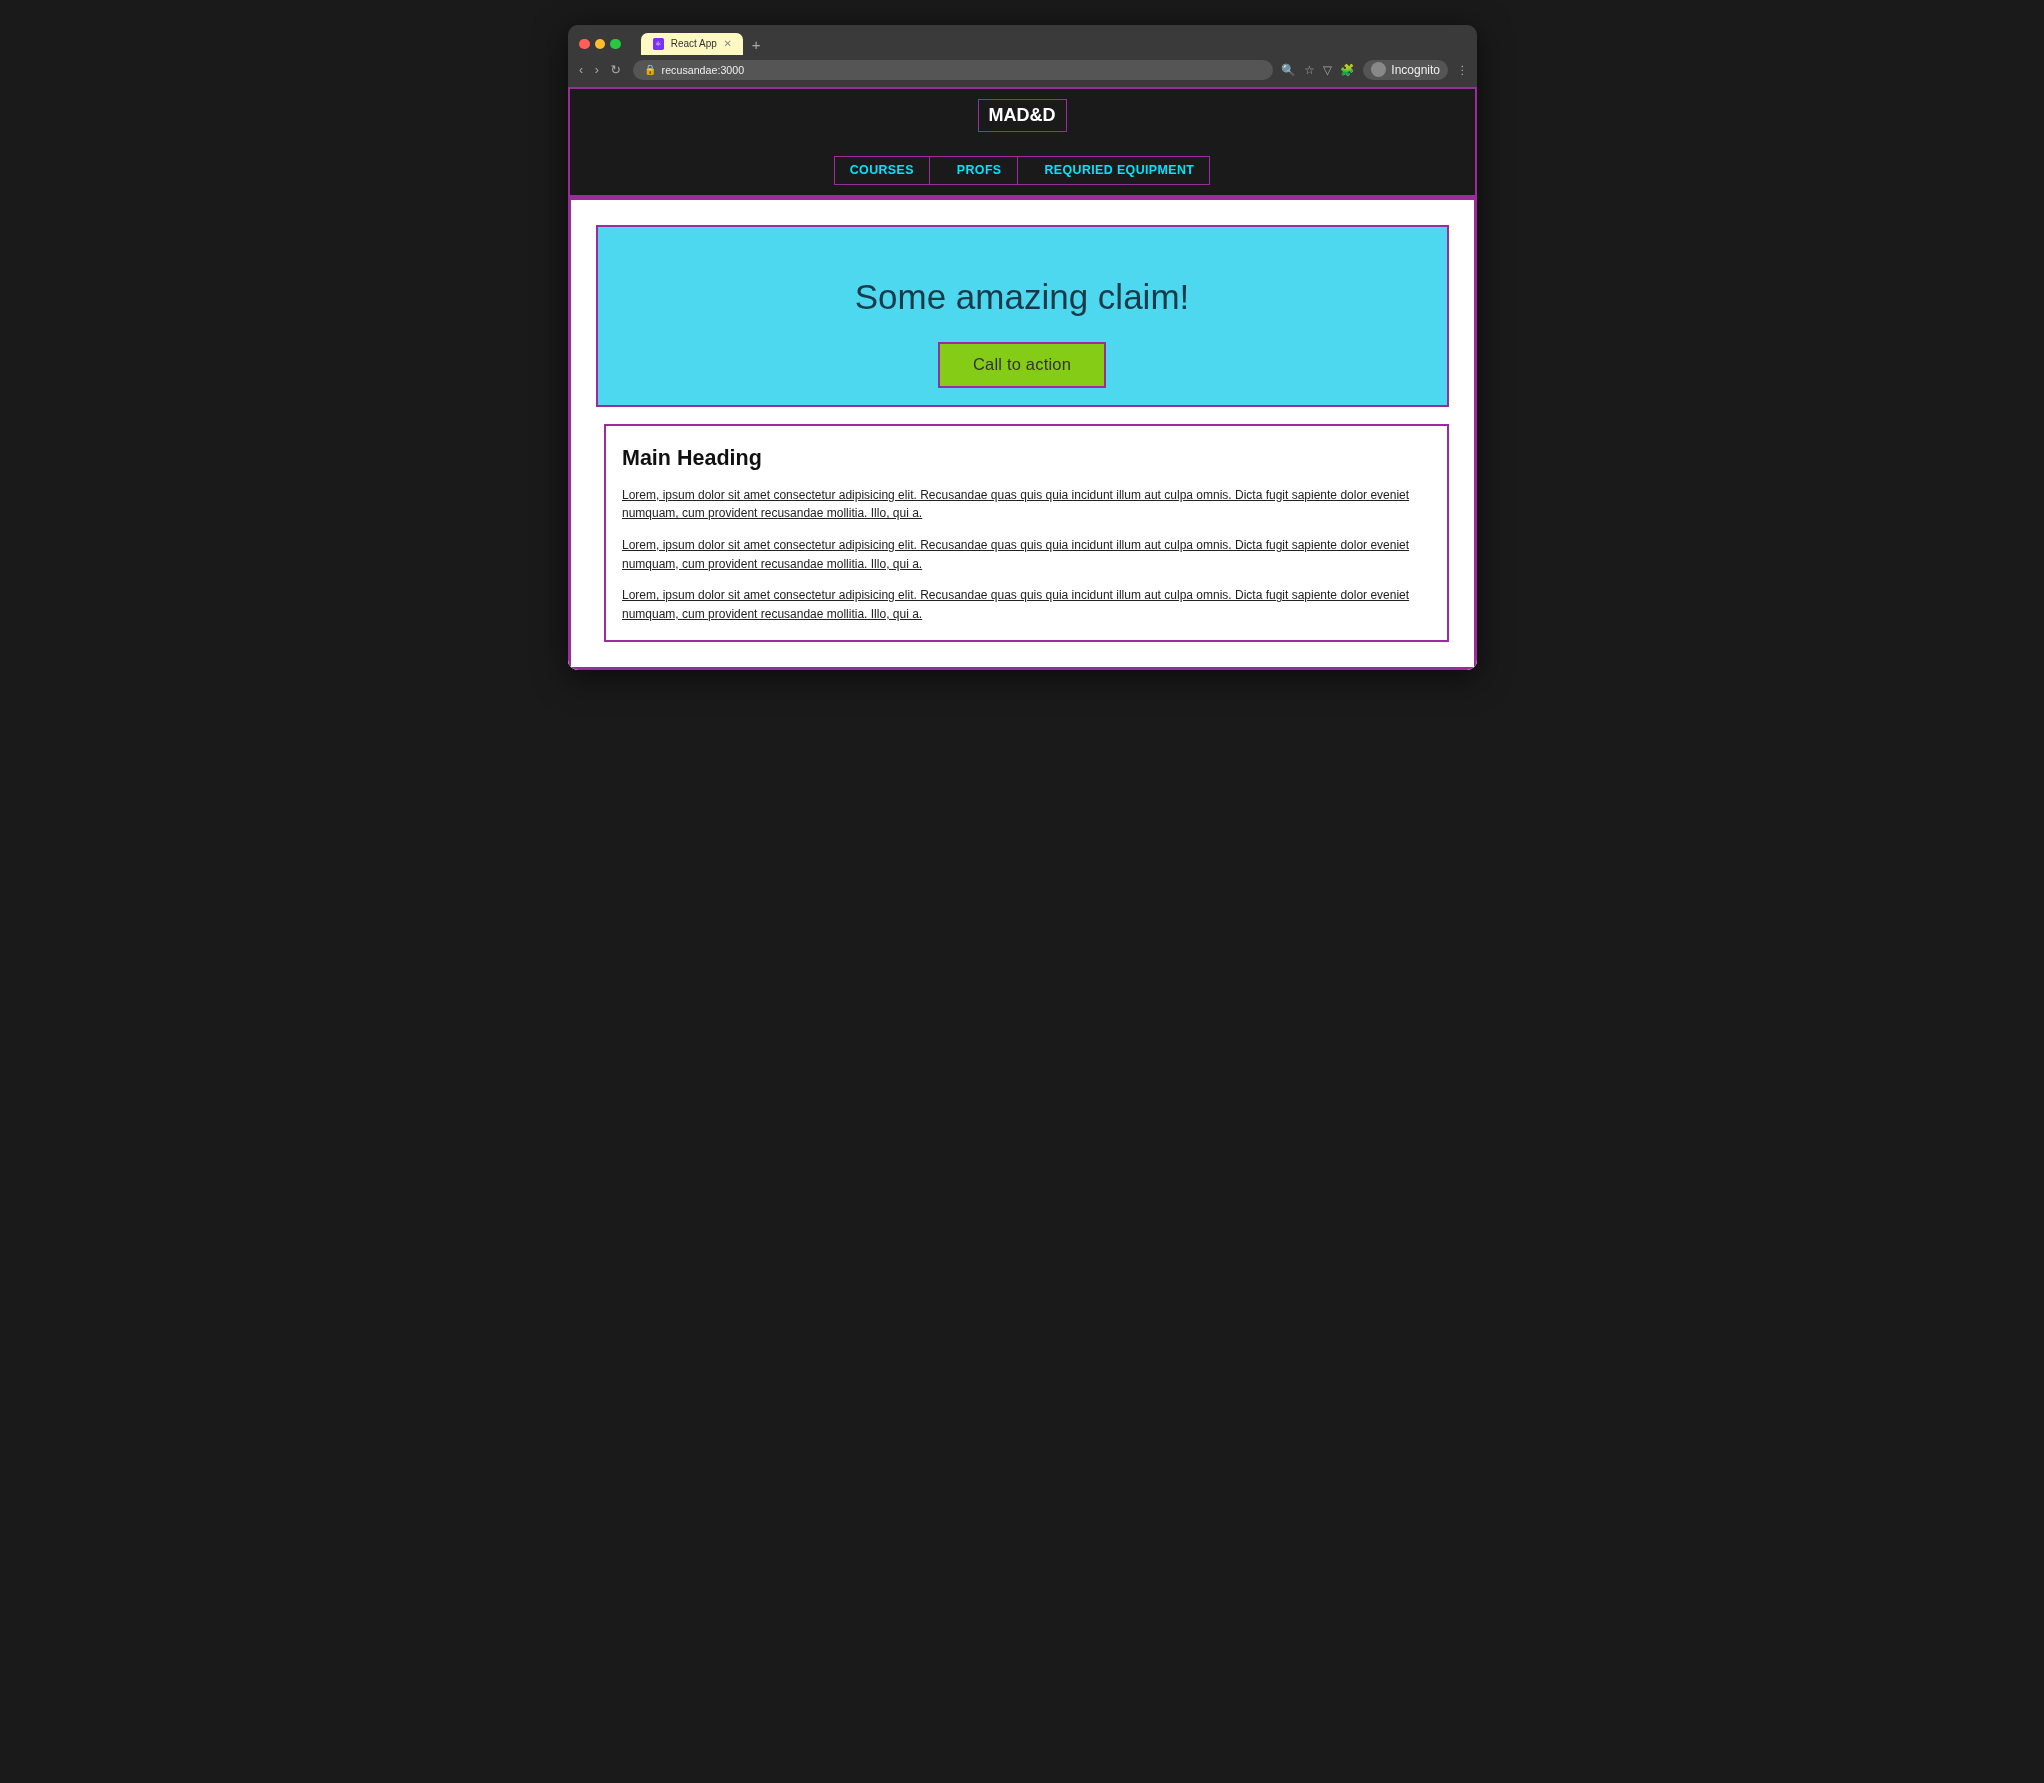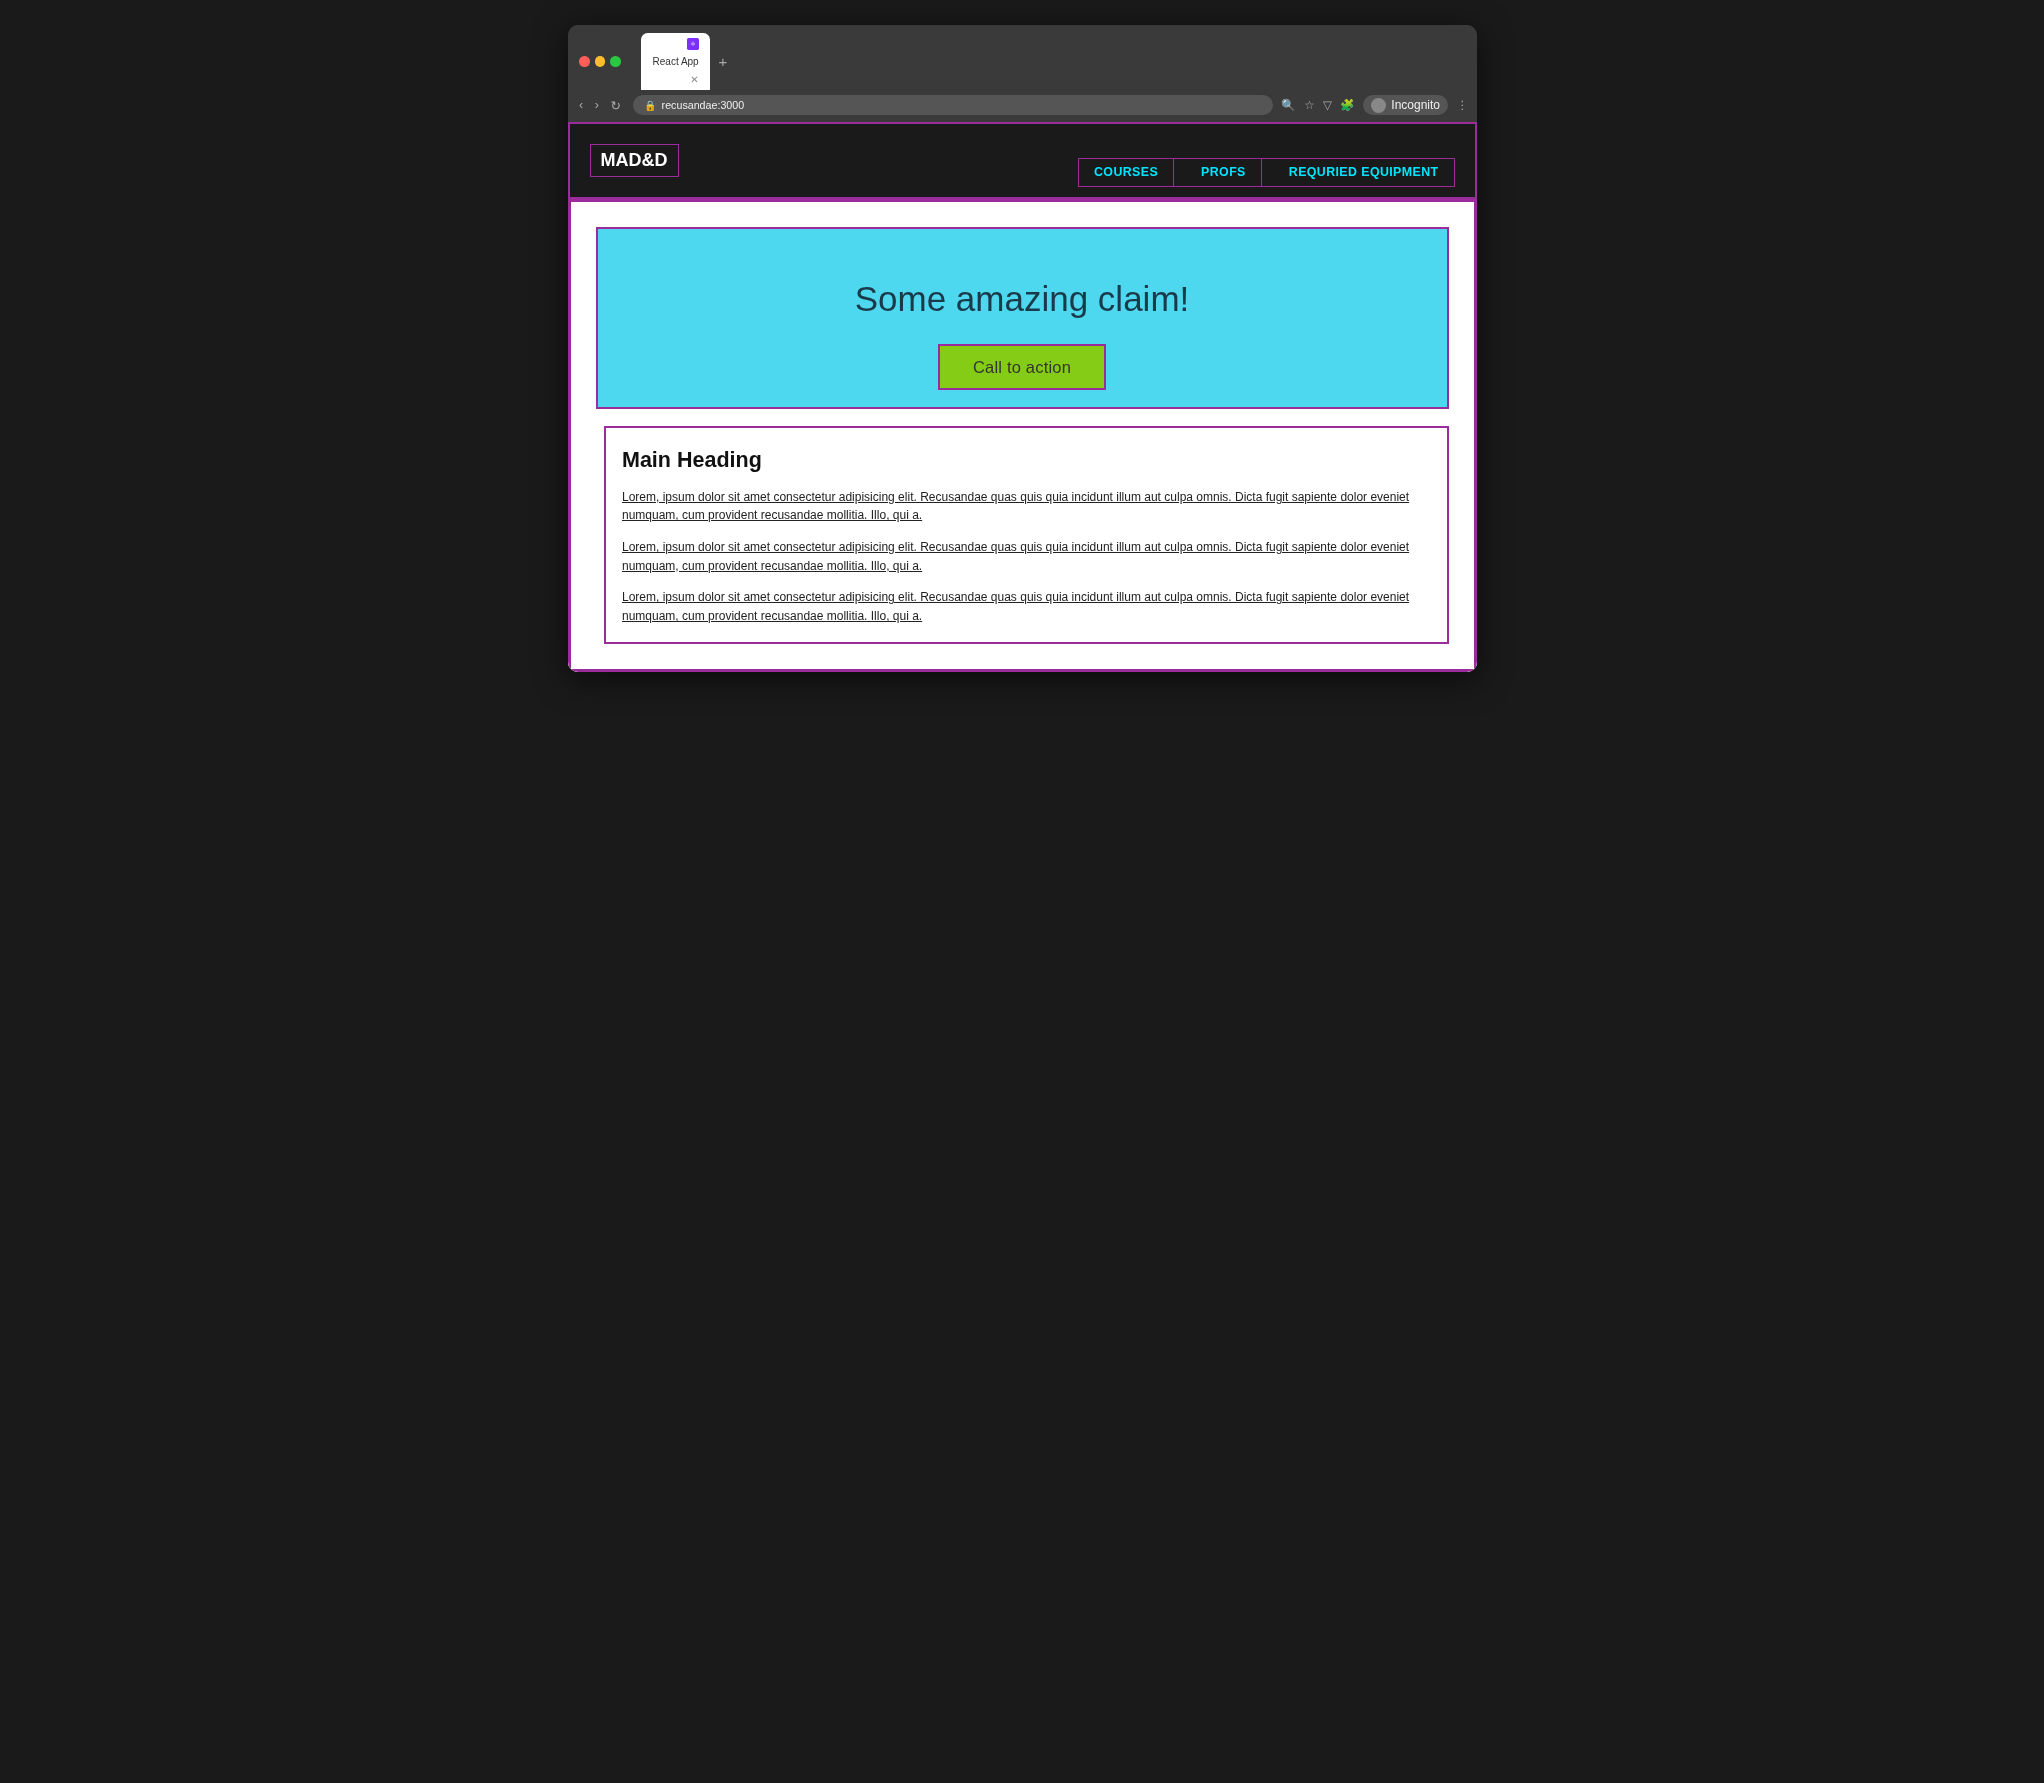--- a/index.html
+++ b/index.html
@@ -54,29 +54,28 @@
     .dot-green { background: #28c840; }
 
     .tab-bar {
       display: flex;
       align-items: center;
       margin-left: 13.2px;
       gap: 3.3px;
     }
 
     .tab {
-      background: #ffffff;
+      background: #fef9c3;
       color: #333;
       padding: 5px 11.6px;
       border-radius: 6.6px 6.6px 0 0;
       font-size: 10px;
       display: flex;
-      align-items: flex-end;
+      align-items: flex-start;
       gap: 6.6px;
-      flex-direction: column;
     }
 
     .tab-favicon {
       width: 11.6px;
       height: 11.6px;
       background: #7b2ff7;
       border-radius: 1.7px;
       display: inline-flex;
       align-items: center;
       justify-content: center;
@@ -173,20 +172,21 @@
     }
 
     
     .navbar {
       background: #1a1a1a;
       border: 2.5px solid #9b2c9b;
       padding: 10px 20px;
       display: flex;
       justify-content: space-between;
       align-items: center;
+      flex-direction: column;
     }
 
     .brand {
       color: white;
       font-size: 18px;
       font-weight: bold;
       border: 1.7px solid #9b2c9b;
       padding: 5px 10px;
     }
 

